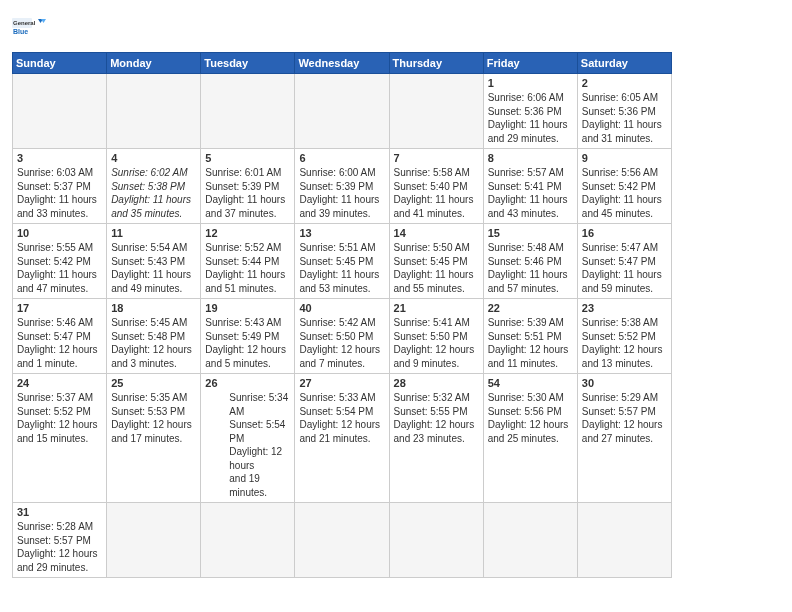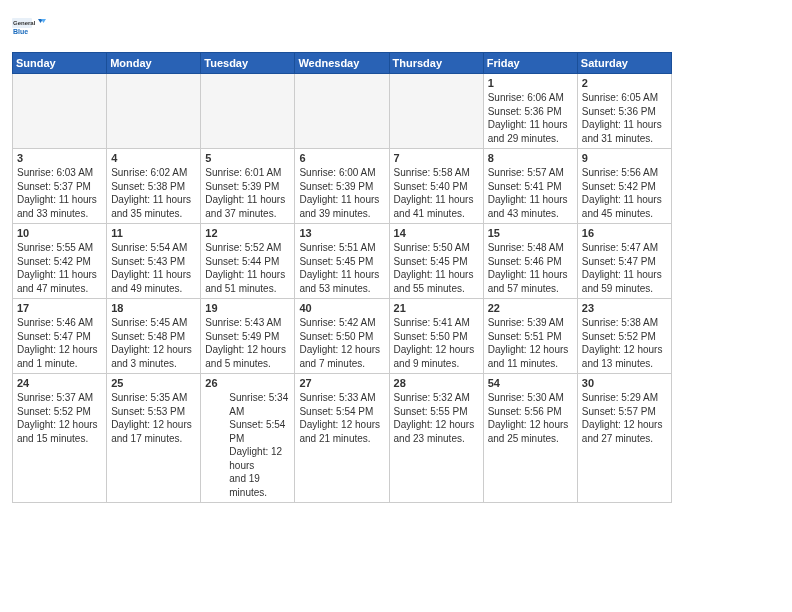--- a/index.html
+++ b/index.html
@@ -135,21 +135,21 @@
         <tr>
           <td>
             <span class="day-number">3</span>
             <div class="day-info" style="white-space: pre-line;">Sunrise: 6:03 AM
 Sunset: 5:37 PM
 Daylight: 11 hours
 and 33 minutes.</div>
           </td>
           <td>
             <span class="day-number">4</span>
-            <div class="day-info" style="white-space: pre-line;">Sunrise: 6:02 AM
+            <div class="day-info" style="white-space: pre-line; font-style: italic;">Sunrise: 6:02 AM
 Sunset: 5:38 PM
 Daylight: 11 hours
 and 35 minutes.</div>
           </td>
           <td>
             <span class="day-number">5</span>
             <div class="day-info" style="white-space: pre-line;">Sunrise: 6:01 AM
 Sunset: 5:39 PM
 Daylight: 11 hours
 and 37 minutes.</div>
@@ -328,16 +328,31 @@
 Daylight: 12 hours
 and 25 minutes.</div>
           </td>
           <td>
             <span class="day-number">30</span>
             <div class="day-info" style="white-space: pre-line;">Sunrise: 5:29 AM
 Sunset: 5:57 PM
 Daylight: 12 hours
 and 27 minutes.</div>
           </td>
+        </tr>
+        <tr>
+          <td class="last-row" style="height: 62px;">
+            <span class="day-number">31</span>
+            <div class="day-info" style="white-space: pre-line;">Sunrise: 5:28 AM
+Sunset: 5:57 PM
+Daylight: 12 hours
+and 29 minutes.</div>
+          </td>
+          <td class="empty last-row" style="height: 62px;"></td>
+          <td class="empty last-row" style="height: 62px;"></td>
+          <td class="empty last-row" style="height: 62px;"></td>
+          <td class="empty last-row" style="height: 62px;"></td>
+          <td class="empty last-row" style="height: 62px;"></td>
+          <td class="empty last-row" style="height: 62px;"></td>
         </tr>
       </tbody>
   </table>
 </div>
 
 </body></html>

